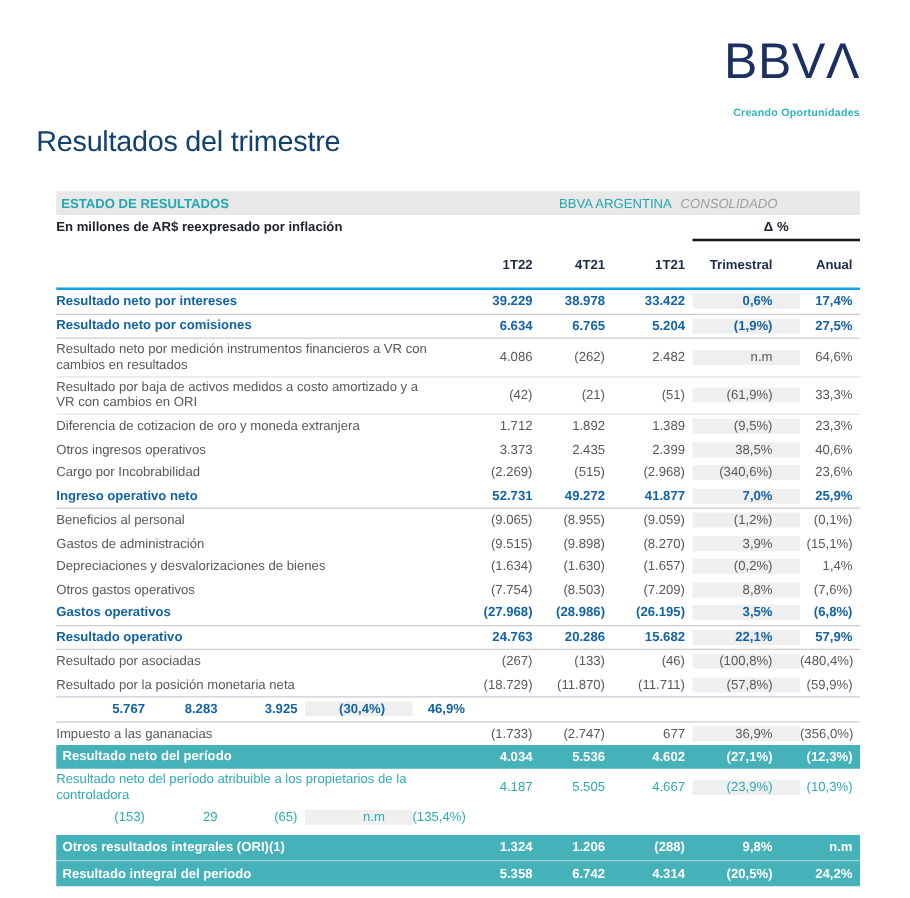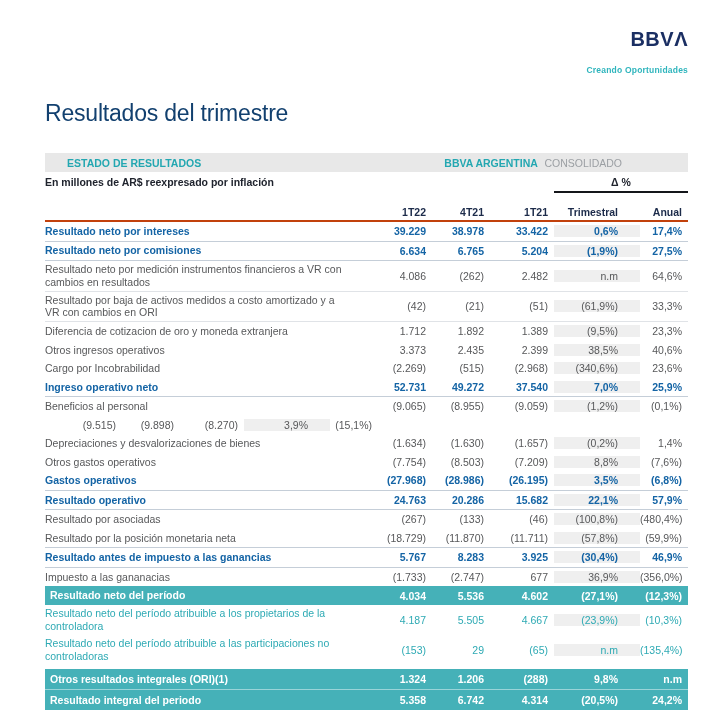--- a/index.html
+++ b/index.html
@@ -6,55 +6,55 @@
   .page{
     position:relative;
     width:728px;height:718px;
     background:#fff;
     font-family:"Liberation Sans", sans-serif;
     overflow:hidden;
   }
   
   .logo-block{position:absolute;top:29px;right:40px;text-align:right;}
   .logo-text{
-    font-size:20px;font-weight:700;color:#1b2f63;
+    font-size:40px;font-weight:400;color:#1b2f63;
     letter-spacing:.5px;line-height:1;
   }
   .tagline{
     margin-top:16px;font-size:8.5px;font-weight:700;color:#2fb5bd;letter-spacing:.2px;
   }
   
   .title{
-    position:absolute;top:100px;left:45px;margin:0;
+    position:absolute;top:100px;left:29px;margin:0;
     font-size:23px;font-weight:400;color:#12406f;letter-spacing:-.2px;
   }
   
   .table{position:absolute;top:153px;left:45px;width:643px;font-size:10.5px;}
   .bar{
     display:flex;justify-content:space-between;align-items:center;
-    background:#e8e8e8;height:19px;padding:0 0 0 22px;box-sizing:border-box;
+    background:#e8e8e8;height:19px;padding:0 0 0 4px;box-sizing:border-box;
     font-weight:700;
   }
   .bar-left{color:#23a7b1;}
   .bar-right{margin-right:66px;white-space:nowrap;}
-  .bar-brand{color:#23a7b1;font-weight:700;text-align:center;}
-  .bar-suffix{color:#9b9fa3;font-weight:400;margin-left:4px;}
+  .bar-brand{color:#23a7b1;font-weight:400;text-align:center;}
+  .bar-suffix{color:#9b9fa3;font-weight:400;margin-left:4px;font-style:italic;}
   .subhead{
     display:flex;justify-content:space-between;align-items:flex-start;
     margin-top:4px;min-height:22px;
   }
   .units{font-weight:700;color:#20242e;padding-bottom:4px;}
   .delta-box{
     width:134px;text-align:center;font-weight:700;color:#20242e;
     border-bottom:2px solid #14161a;padding-bottom:3px;box-sizing:border-box;
   }
   .colhead{
     display:flex;align-items:flex-end;
-    min-height:20px;border-bottom:2px solid #c2410c;
-    font-weight:700;color:#1c2b4a;padding-bottom:2px;
+    min-height:20px;border-bottom:2px solid #0ea5e9;
+    font-weight:700;color:#1c2b4a;padding-bottom:12px;
   }
   
   .lbl{flex:1;padding:2px 10px 2px 0;line-height:1.22;}
   .c{white-space:nowrap;text-align:right;box-sizing:border-box;padding-right:6px;flex:none;}
   .c1{width:77px;}
   .c2{width:58px;}
   .c3{width:64px;}
   .c4{width:86px;padding-right:22px;}
   .c5{width:48px;}
   .row .c4{background:#efefef;}
@@ -165,33 +165,34 @@
           <div class="c c1">(2.269)</div>
           <div class="c c2">(515)</div>
           <div class="c c3">(2.968)</div>
           <div class="c c4">(340,6%)</div>
           <div class="c c5">23,6%</div>
         </div>
         <div class="row bold">
           <div class="lbl">Ingreso operativo neto</div>
           <div class="c c1">52.731</div>
           <div class="c c2">49.272</div>
-          <div class="c c3">37.540</div>
+          <div class="c c3">41.877</div>
           <div class="c c4">7,0%</div>
           <div class="c c5">25,9%</div>
         </div>
         <div class="row regular">
           <div class="lbl">Beneficios al personal</div>
           <div class="c c1">(9.065)</div>
           <div class="c c2">(8.955)</div>
           <div class="c c3">(9.059)</div>
           <div class="c c4">(1,2%)</div>
           <div class="c c5">(0,1%)</div>
         </div>
         <div class="row regular">
+          <div class="lbl">Gastos de administración</div>
           <div class="c c1">(9.515)</div>
           <div class="c c2">(9.898)</div>
           <div class="c c3">(8.270)</div>
           <div class="c c4">3,9%</div>
           <div class="c c5">(15,1%)</div>
         </div>
         <div class="row regular">
           <div class="lbl">Depreciaciones y desvalorizaciones de bienes</div>
           <div class="c c1">(1.634)</div>
           <div class="c c2">(1.630)</div>
@@ -233,21 +234,20 @@
         </div>
         <div class="row regular">
           <div class="lbl">Resultado por la posición monetaria neta</div>
           <div class="c c1">(18.729)</div>
           <div class="c c2">(11.870)</div>
           <div class="c c3">(11.711)</div>
           <div class="c c4">(57,8%)</div>
           <div class="c c5">(59,9%)</div>
         </div>
         <div class="row bold topline">
-          <div class="lbl">Resultado antes de impuesto a las ganancias</div>
           <div class="c c1">5.767</div>
           <div class="c c2">8.283</div>
           <div class="c c3">3.925</div>
           <div class="c c4">(30,4%)</div>
           <div class="c c5">46,9%</div>
         </div>
         <div class="row regular">
           <div class="lbl">Impuesto a las gananacias</div>
           <div class="c c1">(1.733)</div>
           <div class="c c2">(2.747)</div>
@@ -265,21 +265,20 @@
         </div>
         <div class="row tealtext">
           <div class="lbl">Resultado neto del período atribuible a los propietarios de la controladora</div>
           <div class="c c1">4.187</div>
           <div class="c c2">5.505</div>
           <div class="c c3">4.667</div>
           <div class="c c4">(23,9%)</div>
           <div class="c c5">(10,3%)</div>
         </div>
         <div class="row tealtext">
-          <div class="lbl">Resultado neto del período atribuible a las participaciones no controladoras</div>
           <div class="c c1">(153)</div>
           <div class="c c2">29</div>
           <div class="c c3">(65)</div>
           <div class="c c4">n.m</div>
           <div class="c c5">(135,4%)</div>
         </div>
       </div>
 
     <div id="summary-rows" class="teal-block">
         <div class="row ">

